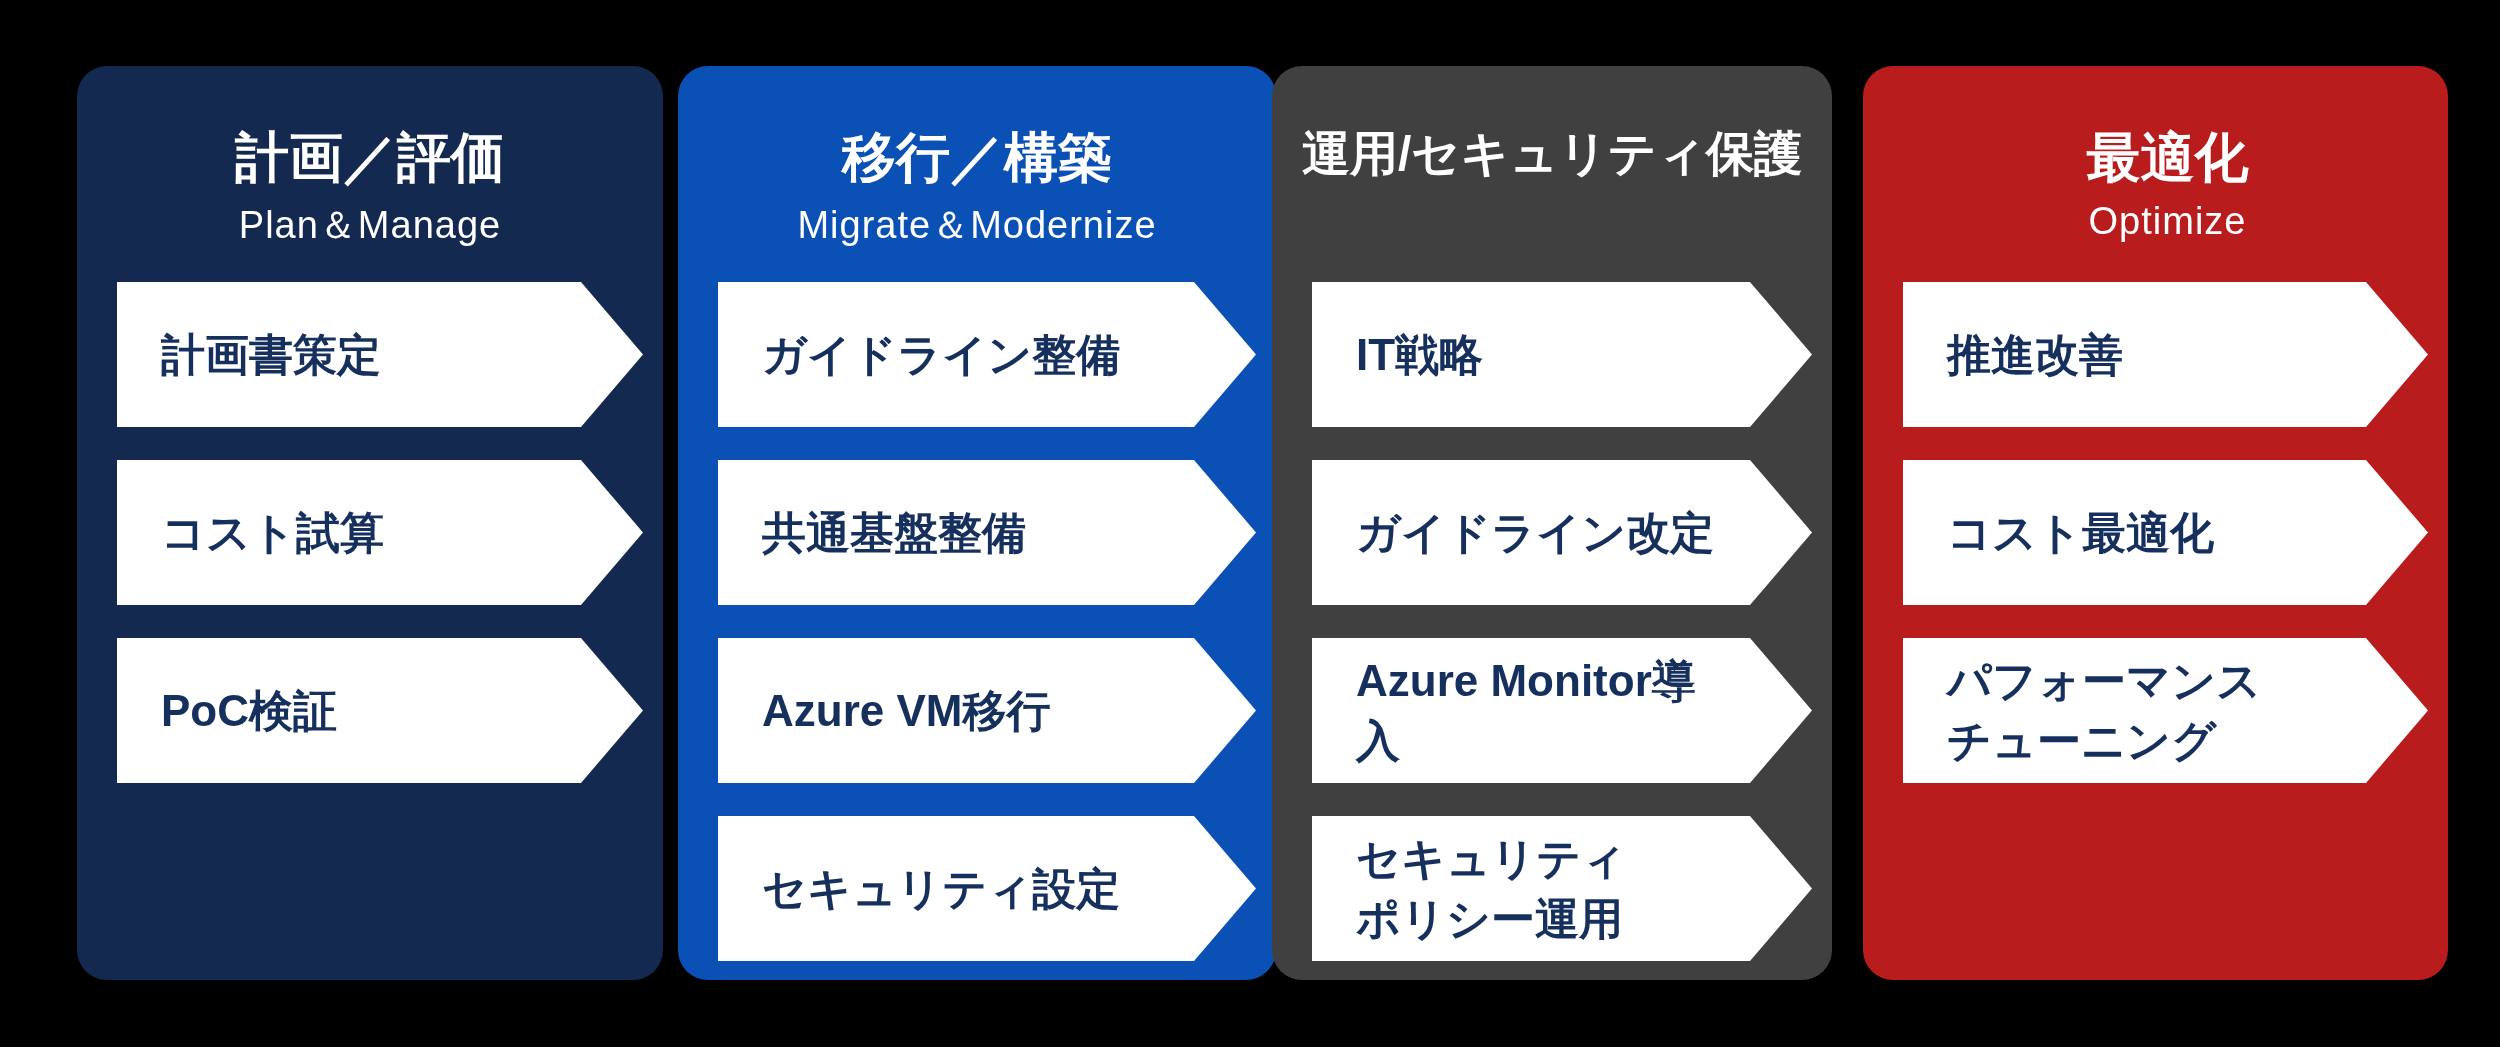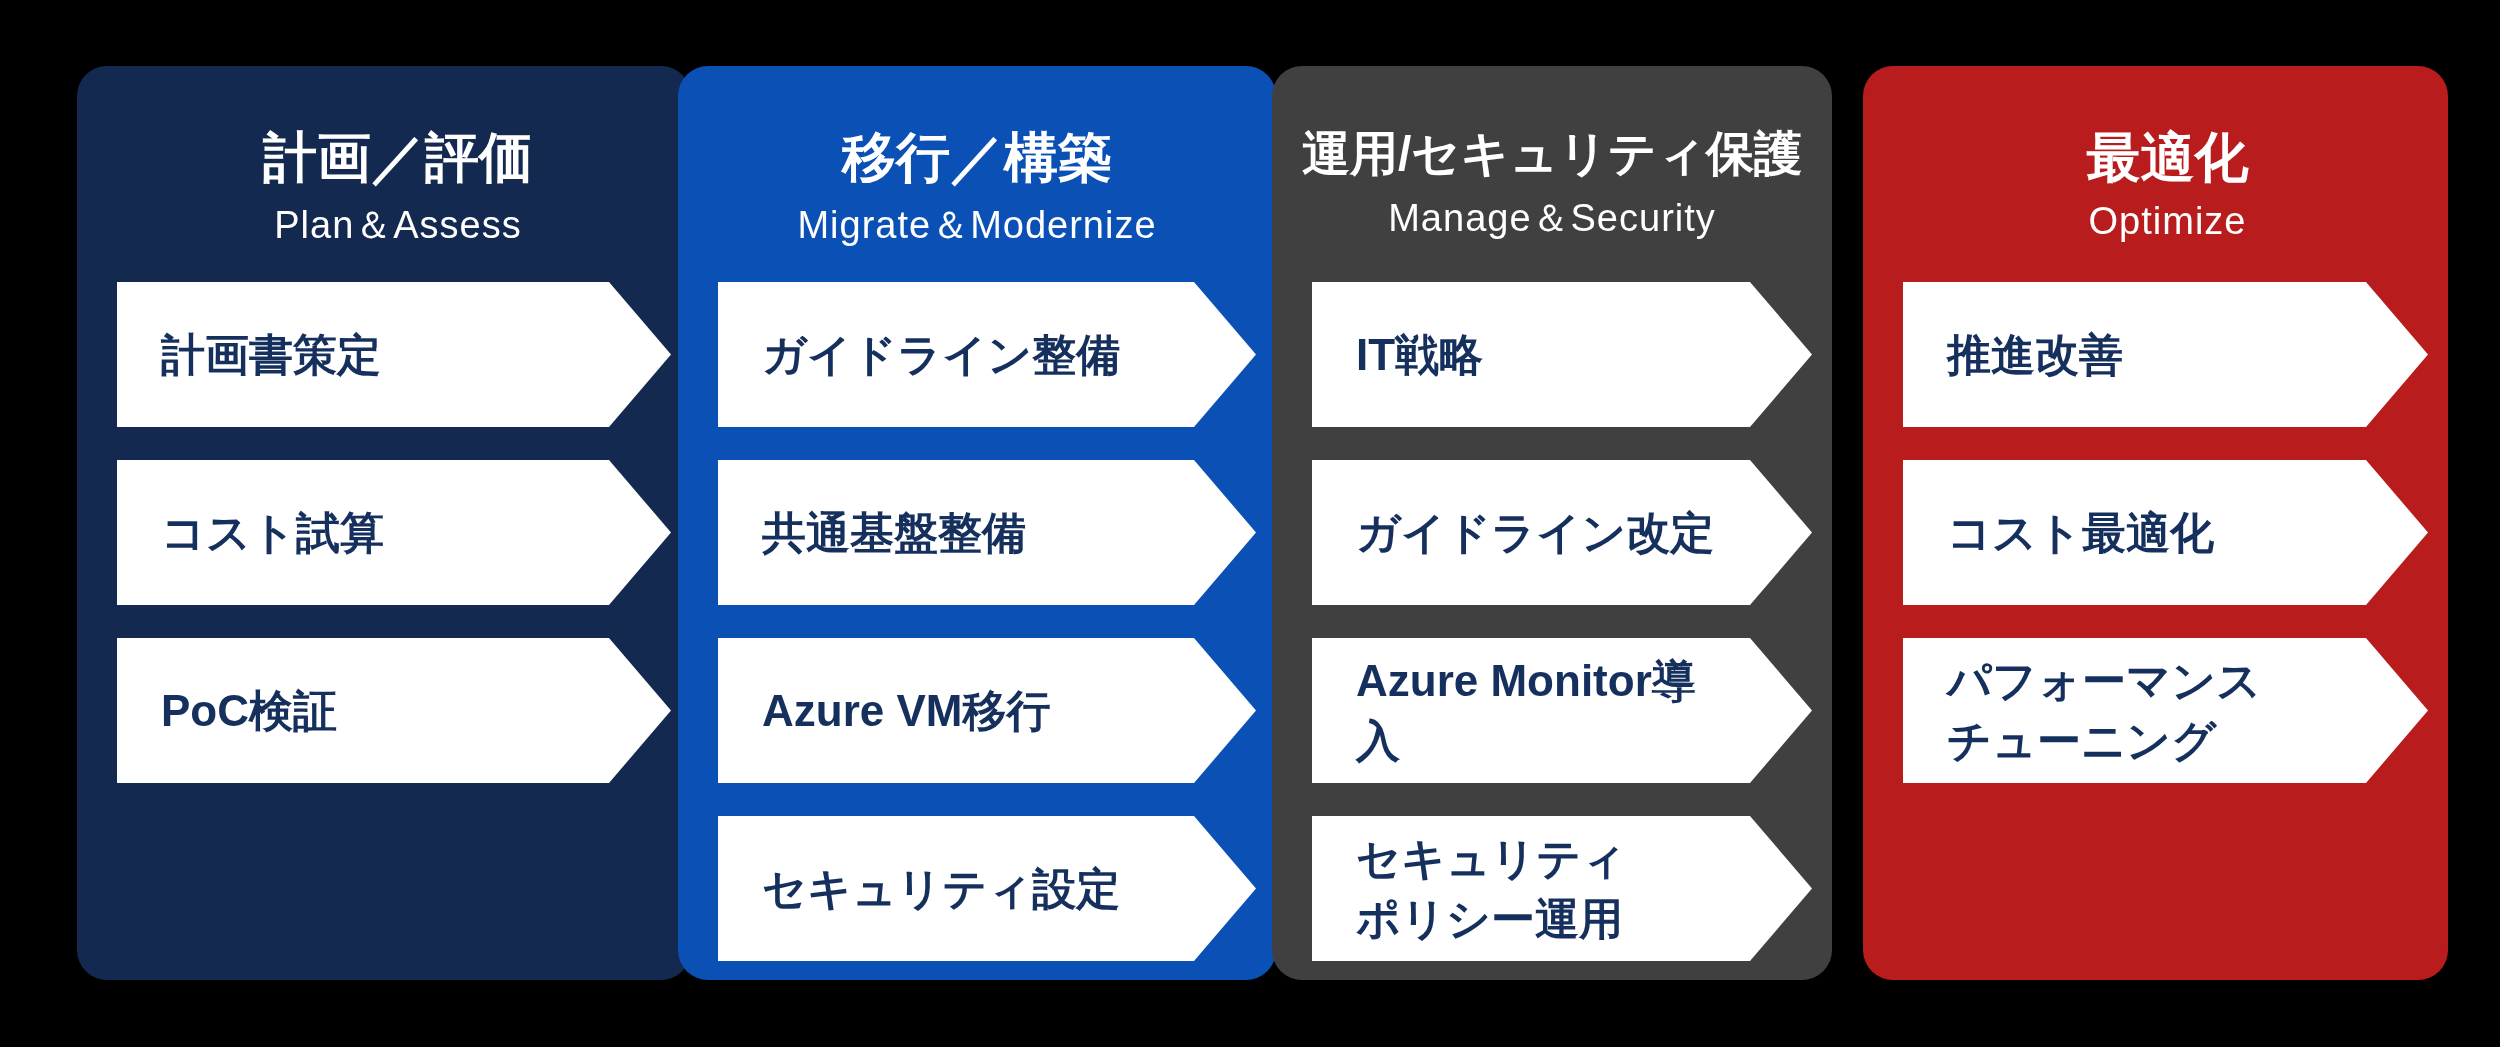--- a/index.html
+++ b/index.html
@@ -15,21 +15,21 @@
     width: 2500px;
     height: 1047px;
     overflow: hidden;
   }
   .card {
     position: absolute;
     top: 66px;
     height: 914px;
     border-radius: 30px;
   }
-  .card:nth-of-type(1) { left: 77px;   width: 586px; padding-left: 28px; }
+  .card:nth-of-type(1) { left: 77px;   width: 586px; }
   .card:nth-of-type(2) { left: 678px;  width: 598px; }
   .card:nth-of-type(3) { left: 1272px; width: 560px; }
   .card:nth-of-type(4) { left: 1863px; width: 561px; }
 
   .card-title {
     margin: 60px 0 0 0;
     text-align: center;
     color: #ffffff;
     font-size: 54px;
     line-height: 1.15;
@@ -70,21 +70,21 @@
     white-space: pre-line;
   }
 </style>
 </head>
 <body>
 
 <div class="board">
 
   <section class="card" style="background: rgb(19, 41, 79);">
     <h2 class="card-title">計画／評価</h2>
-    <div class="card-sub">Plan＆Assess</div>
+    <div class="card-sub">Plan＆Manage</div>
     <div class="rows">
       <div class="arrow">
           <span>計画書策定</span>
         </div>
       <div class="arrow">
           <span>コスト試算</span>
         </div>
       <div class="arrow">
           <span>PoC検証</span>
         </div>
@@ -105,21 +105,20 @@
           <span>Azure VM移行</span>
         </div>
       <div class="arrow">
           <span>セキュリティ設定</span>
         </div>
     </div>
   </section>
 
   <section class="card" style="background: #404040;">
     <h2 class="card-title title-sm">運用/セキュリティ保護</h2>
-    <div class="card-sub">Manage＆Security</div>
     <div class="rows">
       <div class="arrow">
           <span>IT戦略</span>
         </div>
       <div class="arrow">
           <span>ガイドライン改定</span>
         </div>
       <div class="arrow">
           <span>Azure Monitor導入</span>
         </div>

